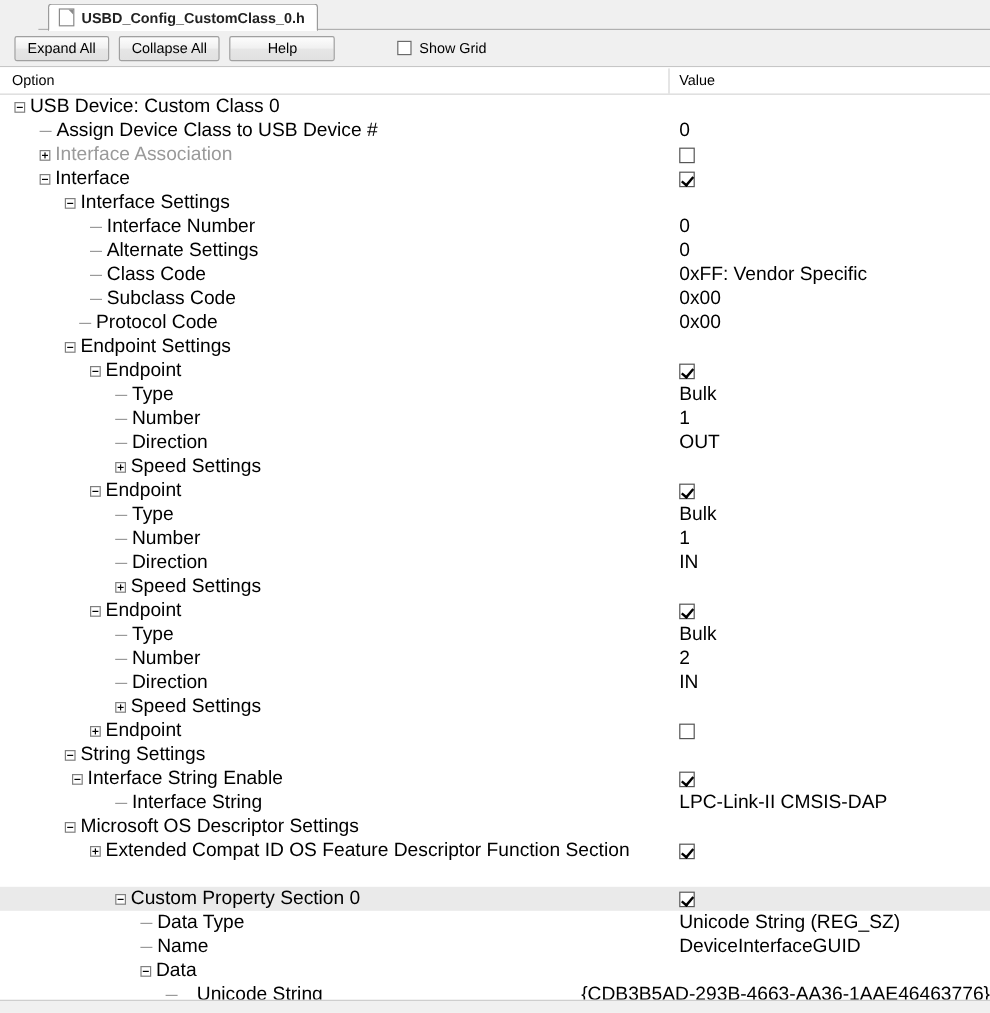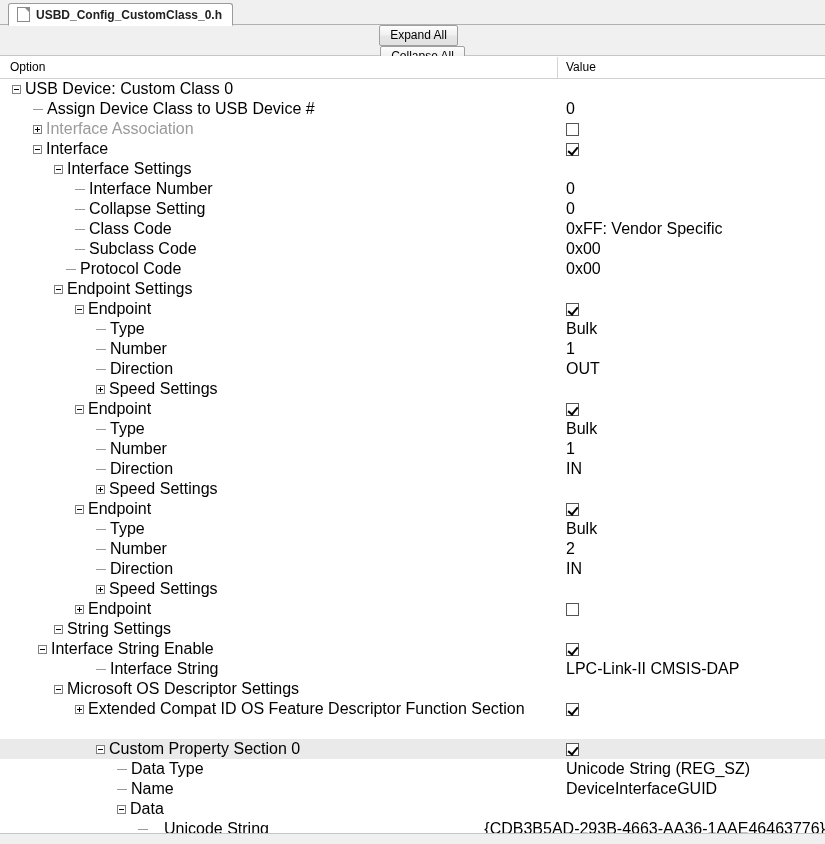--- a/index.html
+++ b/index.html
@@ -24,20 +24,21 @@
     flex-direction: column;
   }
   
   .tabstrip {
     height: 25px;
     background: #f0f0f0;
     border-bottom: 1px solid #b0b0b0;
     position: relative;
     padding-left: 8px;
     box-sizing: border-box;
+    margin-left: 32px;
   }
   .tab {
     display: inline-flex;
     align-items: center;
     gap: 6px;
     height: 23px;
     margin-top: 2px;
     padding: 0 10px 0 8px;
     background: #ffffff;
     border: 1px solid #9b9b9b;
@@ -67,21 +68,20 @@
   }
   
   .toolbar {
     height: 31px;
     background: #f0f0f0;
     border-bottom: 1px solid #c6c6c6;
     display: flex;
     align-items: center;
     padding-left: 12px;
     box-sizing: border-box;
-    flex-direction: column;
   }
   .tbtn {
     height: 21px;
     min-width: 78px;
     padding: 0 10px;
     background: linear-gradient(to bottom, #fdfdfd 0%, #f0f0f0 48%, #e6e6e6 52%, #e1e1e1 100%);
     border: 1px solid #a0a0a0;
     border-radius: 2px;
     font-size: 12px;
     font-family: "Liberation Sans", sans-serif;
@@ -305,21 +305,21 @@
           <span class="dash"></span>
           <span class="nodetext">Interface Number</span>
         </div>
         <div class="value-cell">
           <span>0</span>
         </div>
       </div>
       <div class="row">
         <div class="label-cell" style="padding-left: 75px;">
           <span class="dash"></span>
-          <span class="nodetext">Collapse Setting</span>
+          <span class="nodetext">Alternate Settings</span>
         </div>
         <div class="value-cell">
           <span>0</span>
         </div>
       </div>
       <div class="row">
         <div class="label-cell" style="padding-left: 75px;">
           <span class="dash"></span>
           <span class="nodetext">Class Code</span>
         </div>
@@ -491,21 +491,21 @@
         </div>
       </div>
       <div class="row">
         <div class="label-cell" style="padding-left: 54px;">
           <span class="expander"></span>
           <span class="nodetext">String Settings</span>
         </div>
         <div class="value-cell"></div>
       </div>
       <div class="row">
-        <div class="label-cell" style="padding-left: 38px;">
+        <div class="label-cell" style="padding-left: 60px;">
           <span class="expander"></span>
           <span class="nodetext">Interface String Enable</span>
         </div>
         <div class="value-cell">
           <span class="vcheck checked"></span>
         </div>
       </div>
       <div class="row">
         <div class="label-cell" style="padding-left: 96px;">
           <span class="dash"></span>

